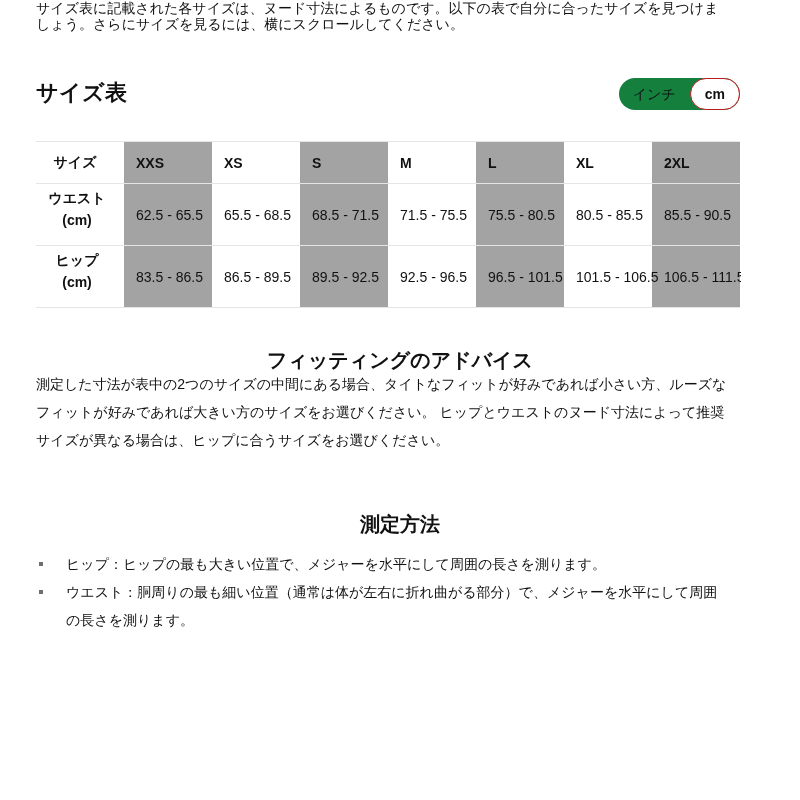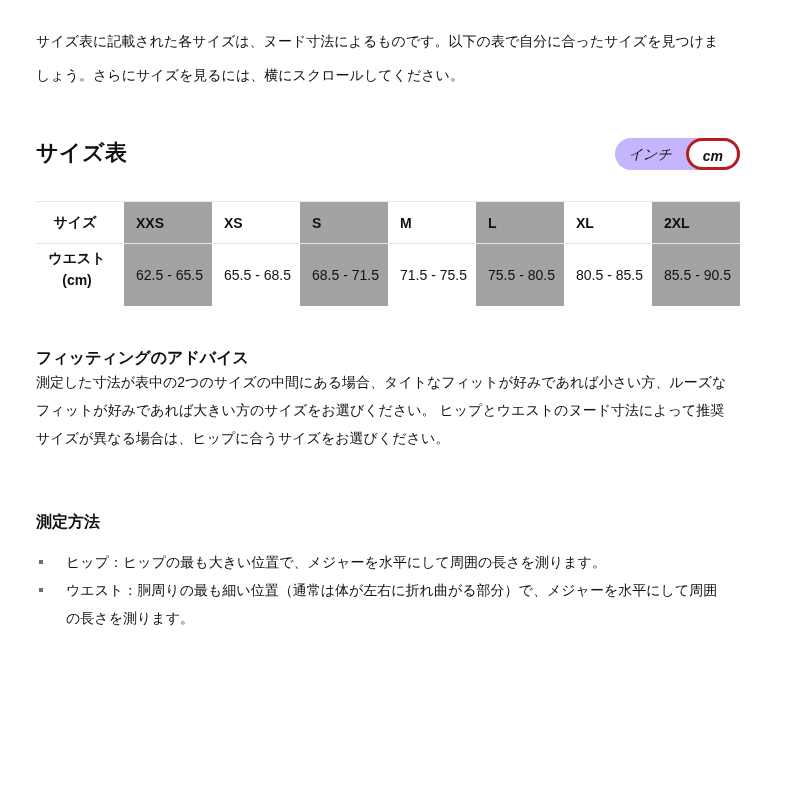--- a/index.html
+++ b/index.html
@@ -16,60 +16,58 @@
   .page-title {
     margin-top: 50px;
     font-size: 24px;
     line-height: 30px;
     font-weight: bold;
     letter-spacing: 0.5px;
   }
 
   
   .intro {
-    margin-top: 24px;
     width: 694px;
     font-size: 14px;
-    line-height: 34px;
+    line-height: 16px;
   }
 
   
   .chart-header {
     margin-top: 46px;
     width: 704px;
     display: flex;
     justify-content: space-between;
   }
   .section-title {
     font-size: 22px;
     line-height: 30px;
     font-weight: bold;
     letter-spacing: 0.5px;
   }
   .unit-toggle {
     display: inline-flex;
     align-items: center;
-    background: #c4b5fd;
+    background: #15803d;
     border-radius: 17px;
     height: 32px;
-    font-style: italic;
   }
   .unit-option {
     font-size: 14px;
     line-height: 32px;
     height: 32px;
     padding: 0 14px;
     border-radius: 16px;
     font-weight: 500;
     cursor: pointer;
     white-space: nowrap;
   }
   .unit-option.selected {
     background: #ffffff;
-    border: 3px solid #b91c1c;
+    border: 1px solid #b91c1c;
     line-height: 30px;
     font-weight: bold;
   }
 
   
   .table-scroll {
     margin-top: 31px;
     width: 705px;
     overflow: hidden;
   }
@@ -95,23 +93,24 @@
     font-weight: bold;
     text-align: center;
     padding: 0 6px 12px 0;
   }
   .size-table thead .row-label { text-align: center; padding: 0 10px 0 0; }
   .size-table .stripe { background: #a3a3a3; }
   .row-label .unit-line { display: block; line-height: 22px; }
 
   
   .sub-heading {
-    font-size: 16px;
+    font-size: 20px;
     line-height: 20px;
     font-weight: bold;
+    text-align: center;
   }
   .fitting-heading { margin-top: 42px; }
   .fitting-body {
     margin-top: 0;
     width: 702px;
     font-size: 14px;
     line-height: 28px;
   }
   .measure-heading { margin-top: 60px; }
   .measure-list {
@@ -182,20 +181,33 @@
             <span class="unit-line">(cm)</span>
           </td>
           <td class="stripe">62.5 - 65.5</td>
           <td>65.5 - 68.5</td>
           <td class="stripe">68.5 - 71.5</td>
           <td>71.5 - 75.5</td>
           <td class="stripe">75.5 - 80.5</td>
           <td>80.5 - 85.5</td>
           <td class="stripe">85.5 - 90.5</td>
         </tr>
+        <tr class="last">
+          <td class="row-label">
+            <span class="unit-line">ヒップ</span>
+            <span class="unit-line">(cm)</span>
+          </td>
+          <td class="stripe">83.5 - 86.5</td>
+          <td>86.5 - 89.5</td>
+          <td class="stripe">89.5 - 92.5</td>
+          <td>92.5 - 96.5</td>
+          <td class="stripe">96.5 - 101.5</td>
+          <td>101.5 - 106.5</td>
+          <td class="stripe">106.5 - 111.5</td>
+        </tr>
       </tbody>
     </table>
   </div>
 
   <h3 class="sub-heading fitting-heading">フィッティングのアドバイス</h3>
   <p class="fitting-body">測定した寸法が表中の2つのサイズの中間にある場合、タイトなフィットが好みであれば小さい方、ルーズなフィットが好みであれば大きい方のサイズをお選びください。 ヒップとウエストのヌード寸法によって推奨サイズが異なる場合は、ヒップに合うサイズをお選びください。</p>
 
   <h3 class="sub-heading measure-heading">測定方法</h3>
   <ul class="measure-list">
     <li>

